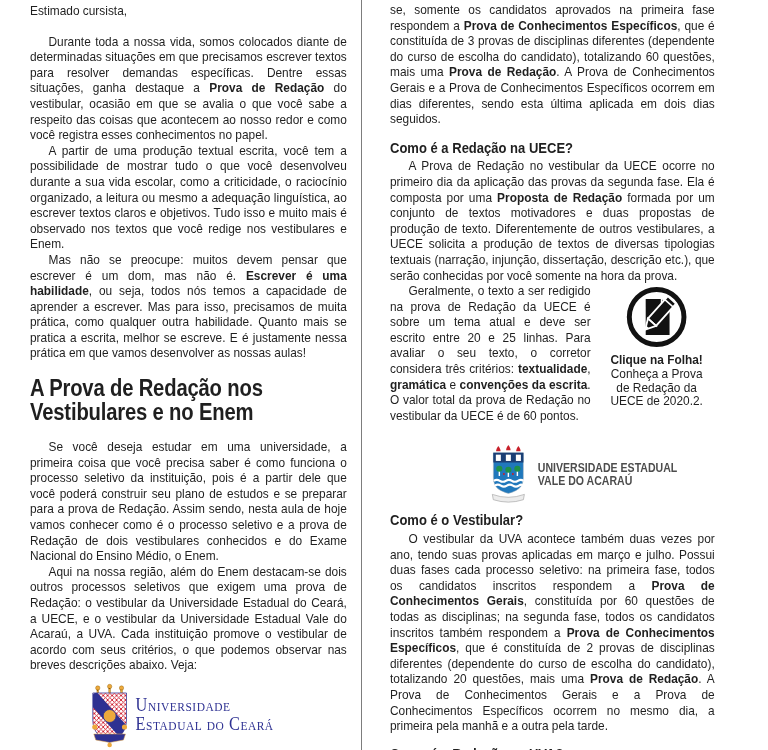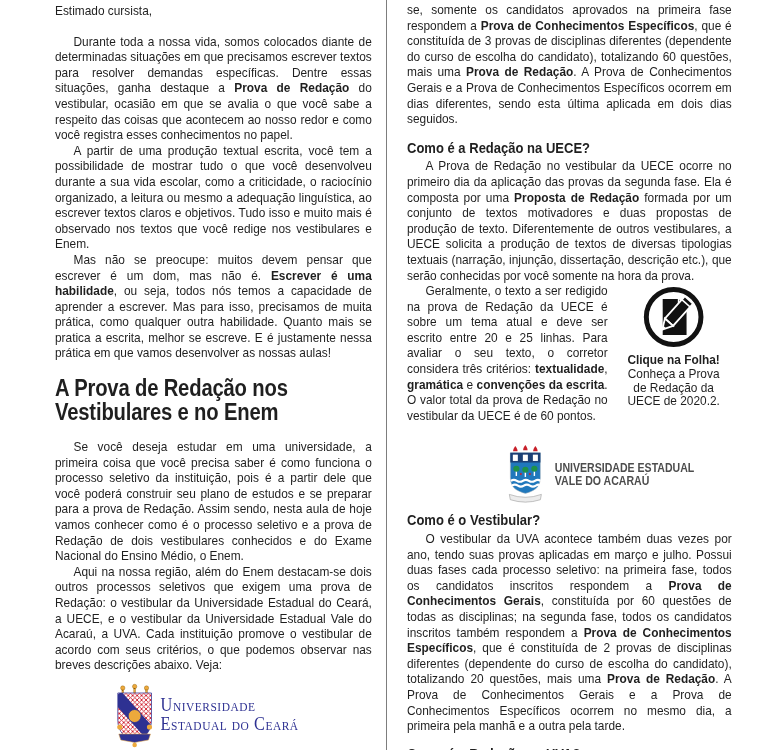--- a/index.html
+++ b/index.html
@@ -2,22 +2,22 @@
 <html lang="pt-BR"><head>
 <meta charset="utf-8">
 <style>
   html,body { margin:0; padding:0; }
   body {
     width:768px; height:750px; overflow:hidden; background:#ffffff;
     font-family:"Liberation Sans", sans-serif; color:#1f1f1f;
     -webkit-font-smoothing:antialiased;
   }
   .page { display:flex; height:750px; }
-  .col-left  { width:317px; margin-left:55px; }
-  .col-right { width:325px; margin-left:20px; }
+  .col-left  { width:317px; margin-left:30px; }
+  .col-right { width:325px; margin-left:28px; }
   .divider   { width:1px; background:#7d7d7d; margin-left:14px; }
   
   .scale { transform:scaleX(0.88); transform-origin:0 0;
            font-size:13.5px; line-height:15.6px; text-align:justify; }
   .scale-left  { width:360px; padding-top:3px; }
   .scale-right { width:369px; padding-top:2px; }
 
   p { margin:0; }
   .par { text-indent:21px; }
   .no-indent { text-indent:0; }

